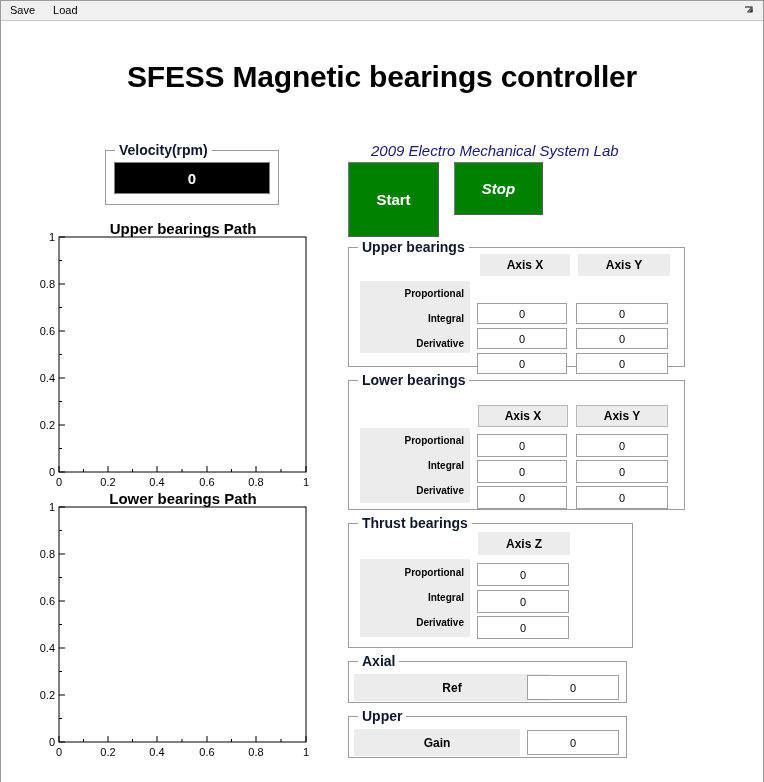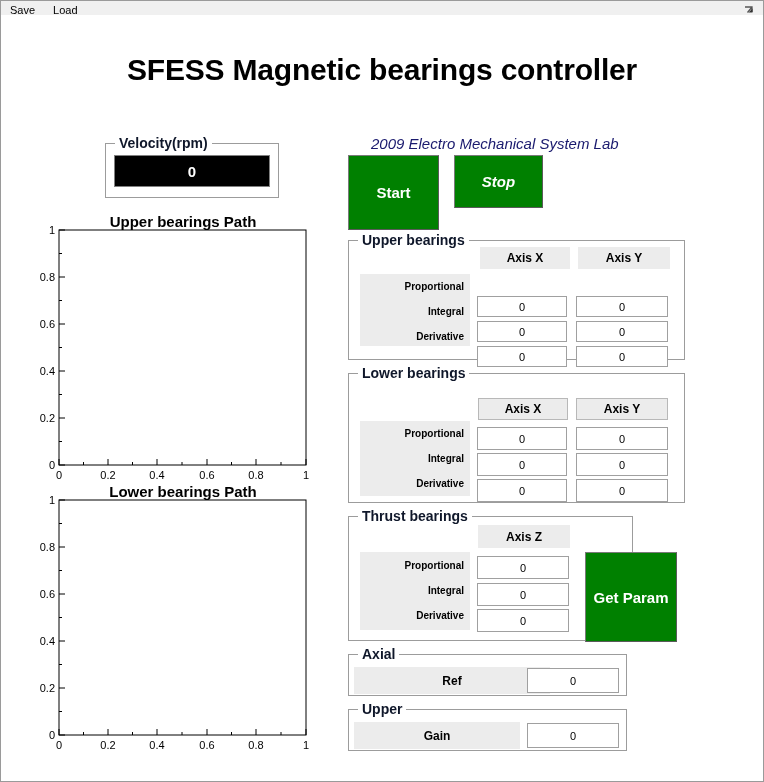--- a/index.html
+++ b/index.html
@@ -47,21 +47,21 @@
   #menubar-dock-icon {
     position: absolute;
     right: 6px;
     top: 2px;
     width: 14px;
     height: 14px;
   }
 
   #canvas {
     position: absolute;
-    left: 0; top: 14px;
+    left: 0; top: 21px;
     width: 762px;
     height: 760px;
     background: #ffffff;
   }
 
   
   #page-title {
     position: absolute;
     left: 0; top: 38px;
     width: 762px;
@@ -364,21 +364,20 @@
     <div class="col-header" style="left:477px; top:510px; width:92px; height:23px;">Axis Z</div>
     <div class="row-label-block" style="left:359px; top:537px; width:110px; height:78px;">
       <div class="row-label" style="top:7px;">Proportional</div>
       <div class="row-label" style="top:32px;">Integral</div>
       <div class="row-label" style="top:57px;">Derivative</div>
     </div>
     <div class="edit-field" style="left:476px; top:541px; width:92px; height:23px;">0</div>
     <div class="edit-field" style="left:476px; top:568px; width:92px; height:23px;">0</div>
     <div class="edit-field" style="left:476px; top:594px; width:92px; height:23px;">0</div>
 
-    <div class="green-button" style="left:584px; top:537px; width:92px; height:90px;">Get Param</div>
 
     <div class="uipanel" id="axial-panel" style="left:347px; top:639px; width:279px; height:42px;">
       <div class="panel-title">Axial</div>
     </div>
     <div class="wide-label" style="left:353px; top:652px; width:196px; height:27px;">Ref</div>
     <div class="edit-field" style="left:526px; top:653px; width:92px; height:25px;">0</div>
 
     <div class="uipanel" id="bias-panel" style="left:347px; top:694px; width:279px; height:42px;">
       <div class="panel-title">Upper</div>
     </div>

